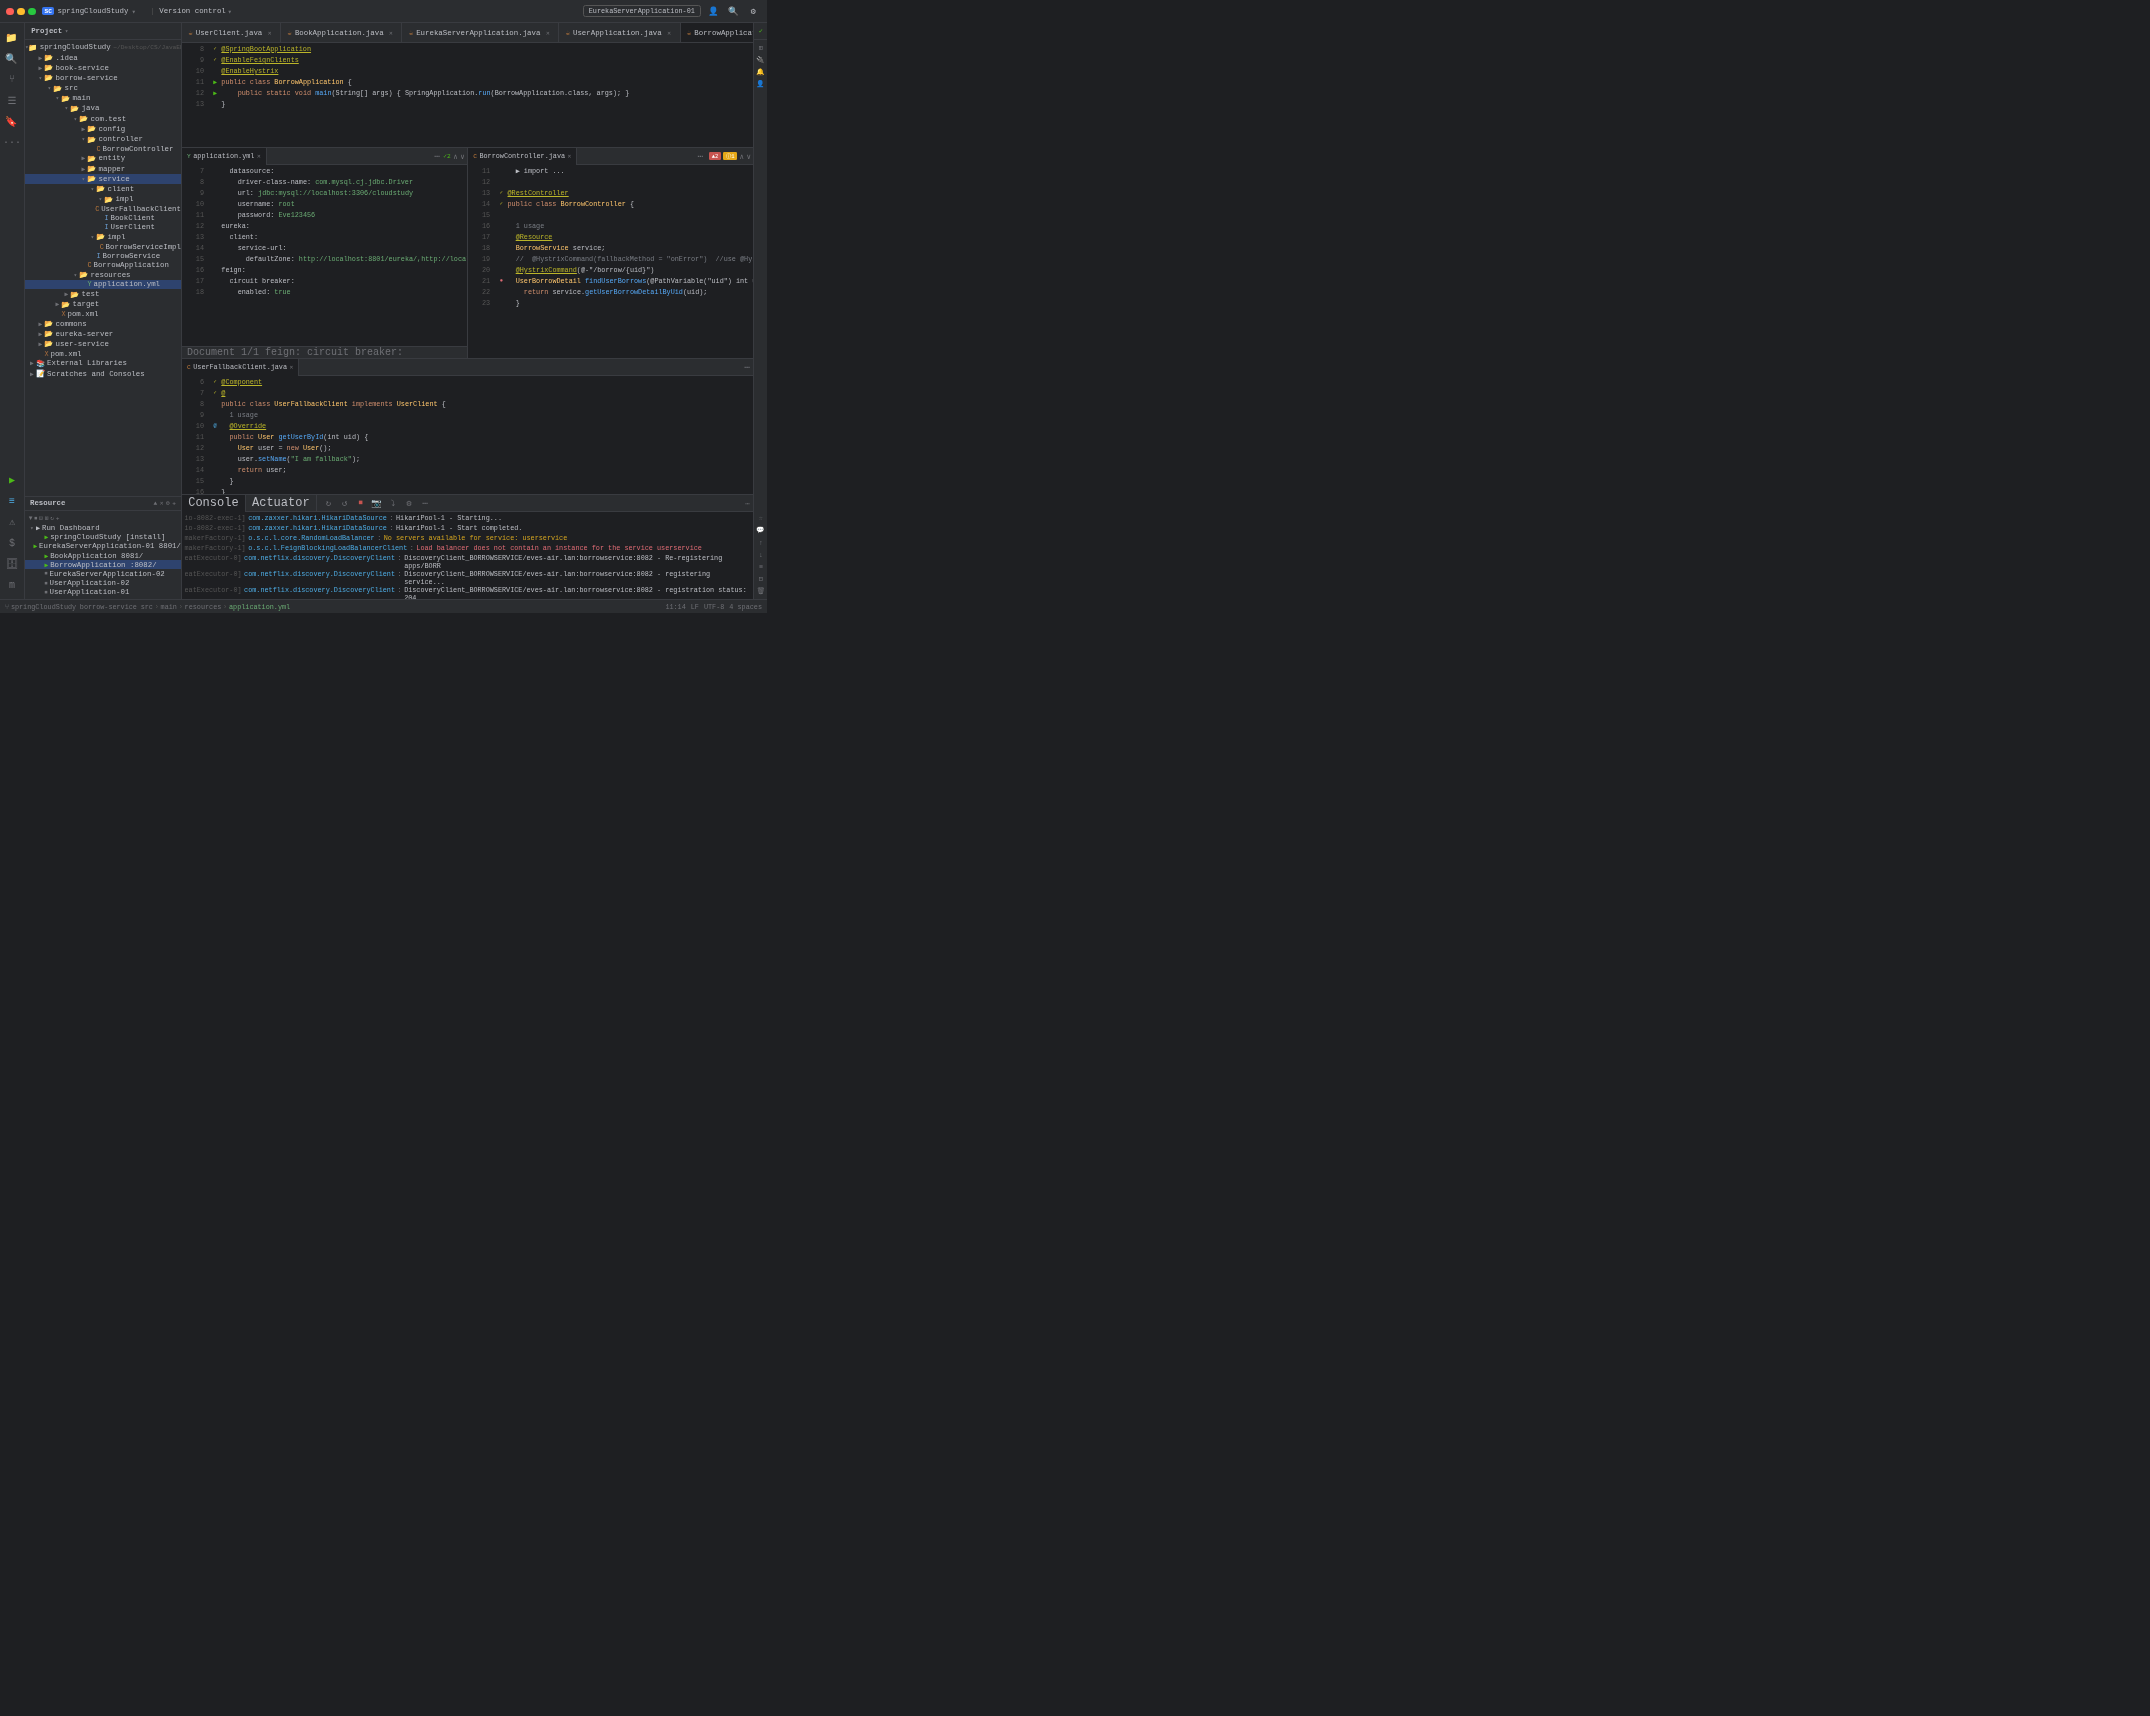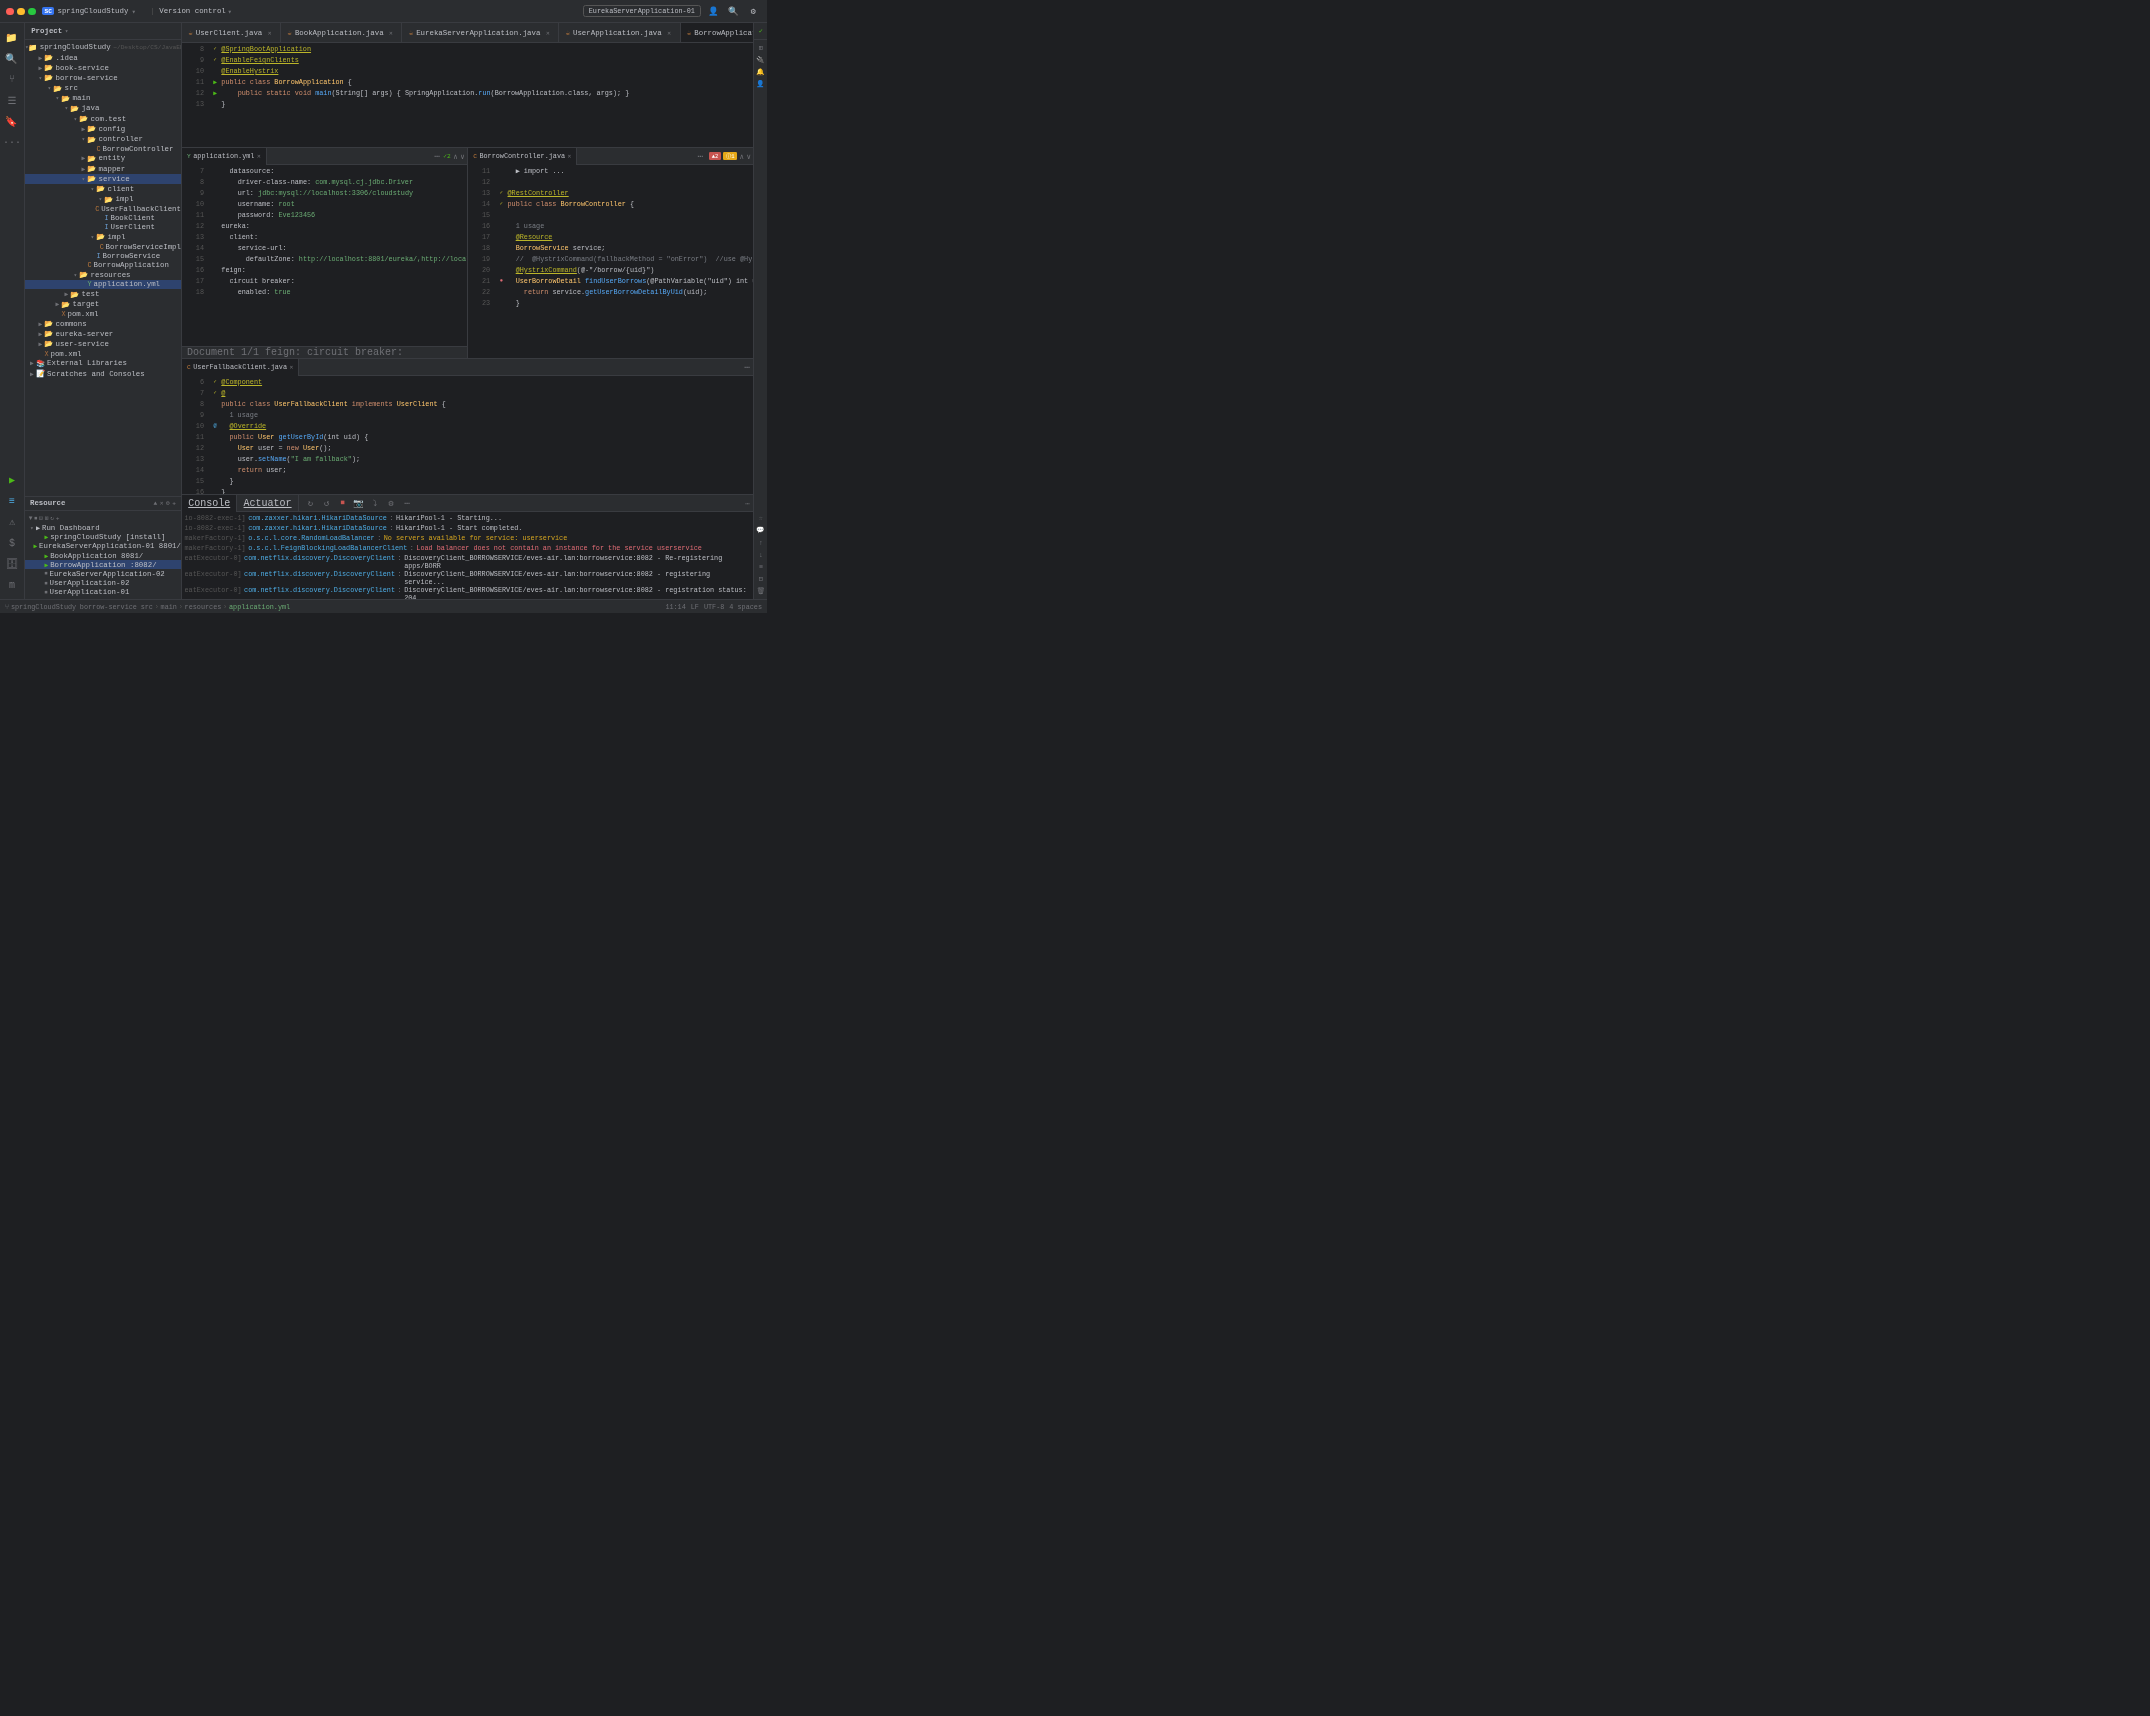--- a/index.html
+++ b/index.html
@@ -354,25 +354,24 @@
       align-items: center;
       background: #2b2d30;
       height: 17px;
       border-bottom: 0.6px solid #393b40;
     }
     .console-tab {
       padding: 0 6.2px;
       height: 17px;
       display: flex;
       align-items: center;
-      font-size: 10px;
+      font-size: 12px;
       color: #bcbec4;
       cursor: pointer;
       border-right: 0.6px solid #393b40;
-      text-decoration: underline;
     }
     .console-tab.active { background: #1e1f22; }
     .console-toolbar {
       display: flex;
       align-items: center;
       gap: 2.5px;
       margin-left: 5px;
     }
     .console-icon {
       width: 13.6px;

